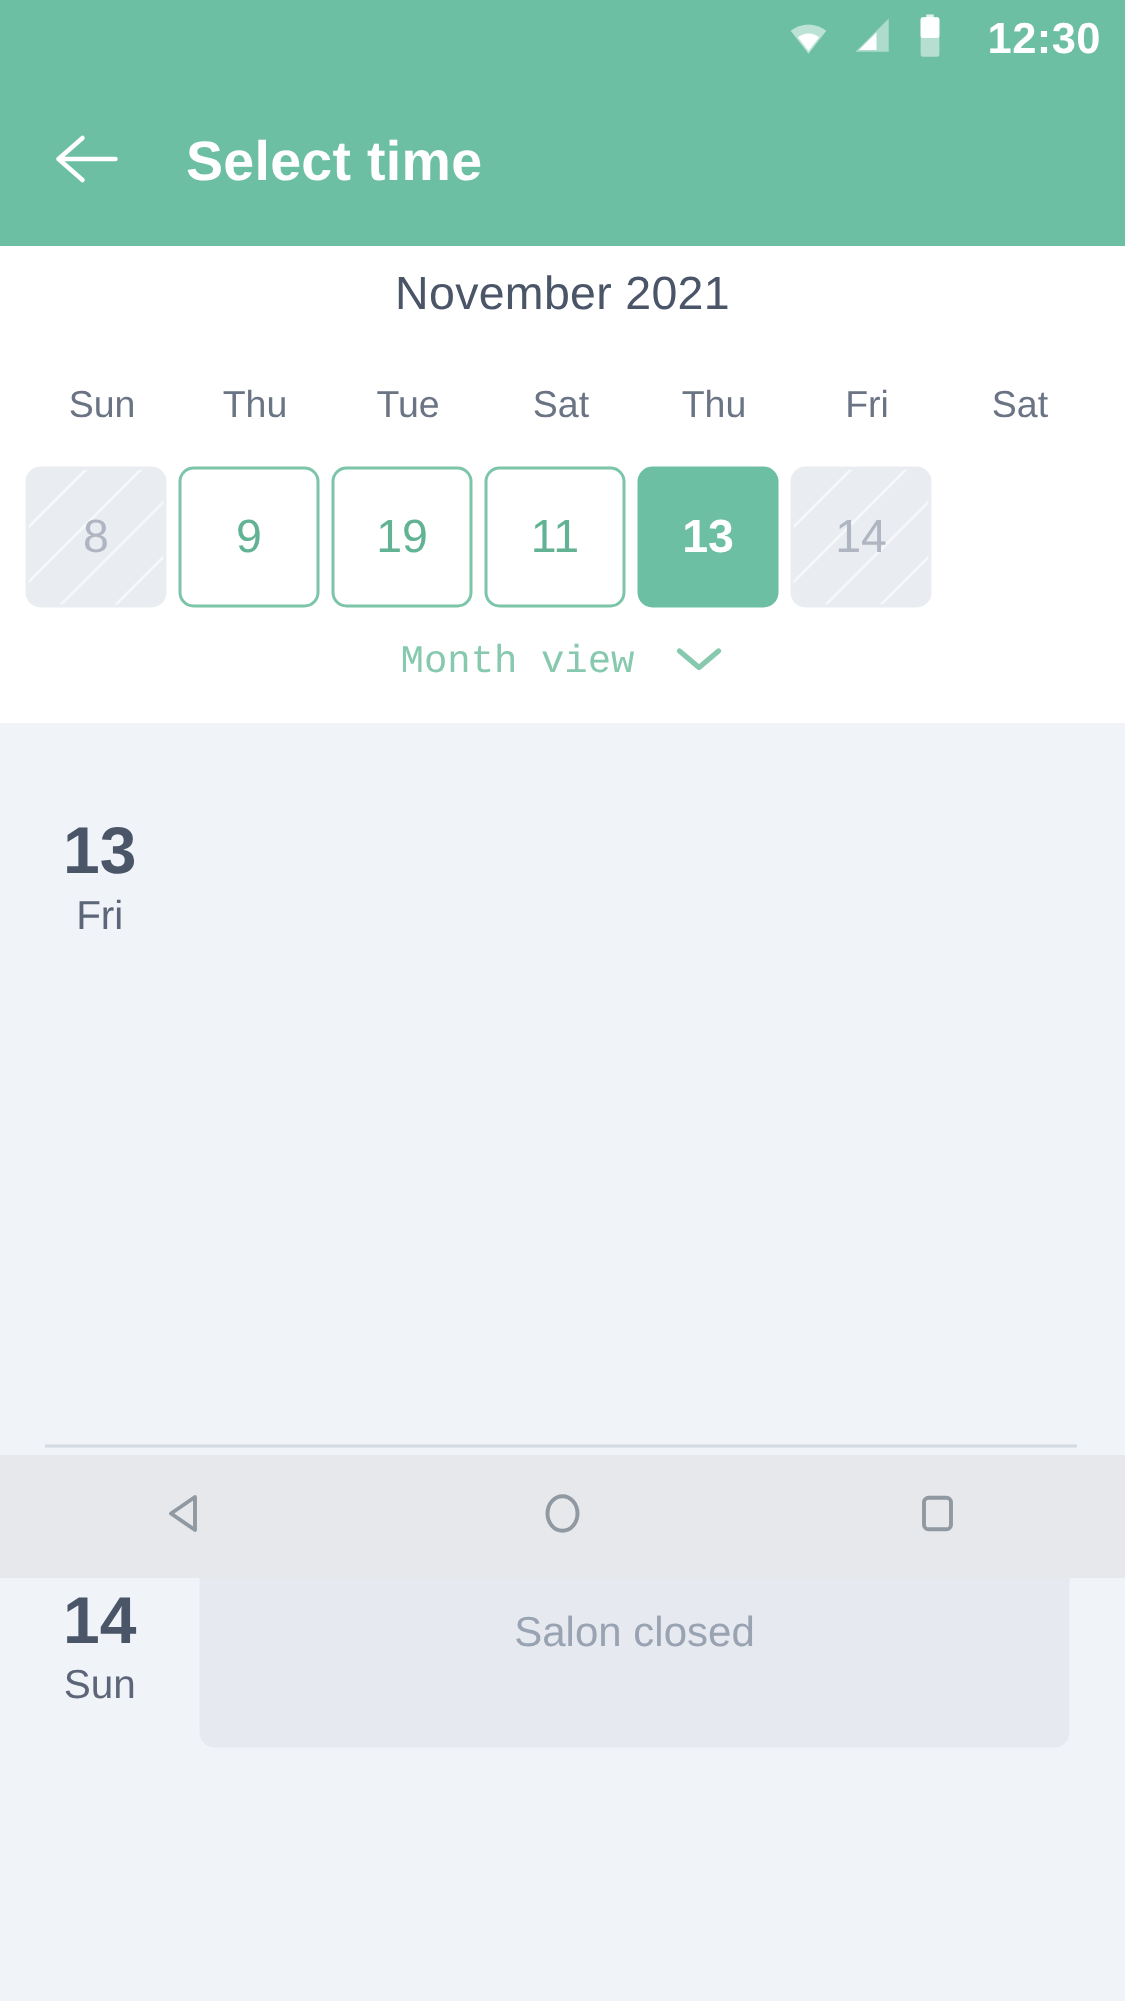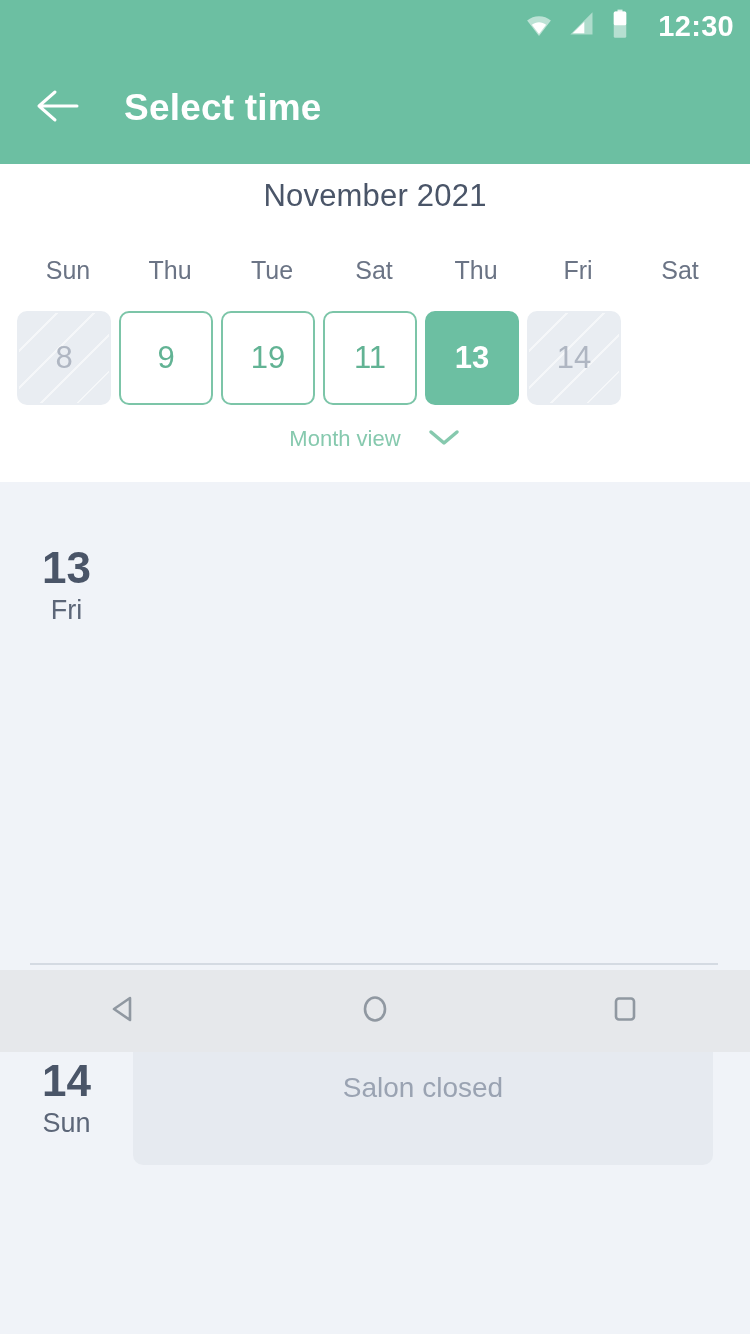--- a/index.html
+++ b/index.html
@@ -149,21 +149,22 @@
     top: 262px; left: 0;
     width: 750px;
     display: flex;
     align-items: center;
     justify-content: center;
     gap: 26px;
     cursor: pointer;
   }
   .month-view-label {
     color: #86C9AE;
-    font-size: 22px;
+    font-size: 26px;
+    font-family: Liberation Mono, monospace;
   }
 
   
   .slots-area {
     position: absolute;
     top: 482px; left: 0;
     width: 750px;
     height: 770px;
     background: #F0F3F8;
   }

